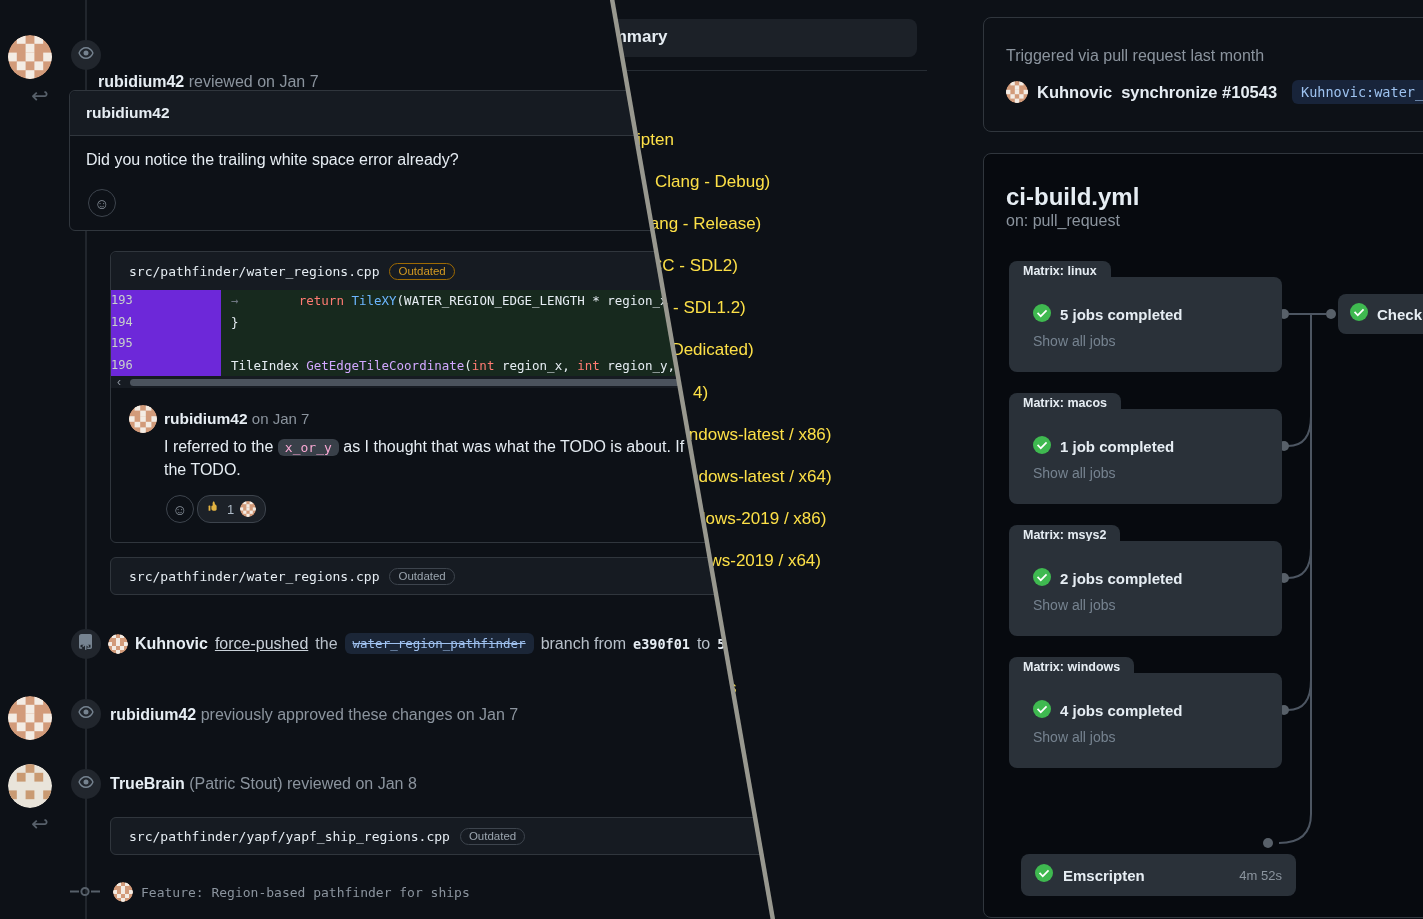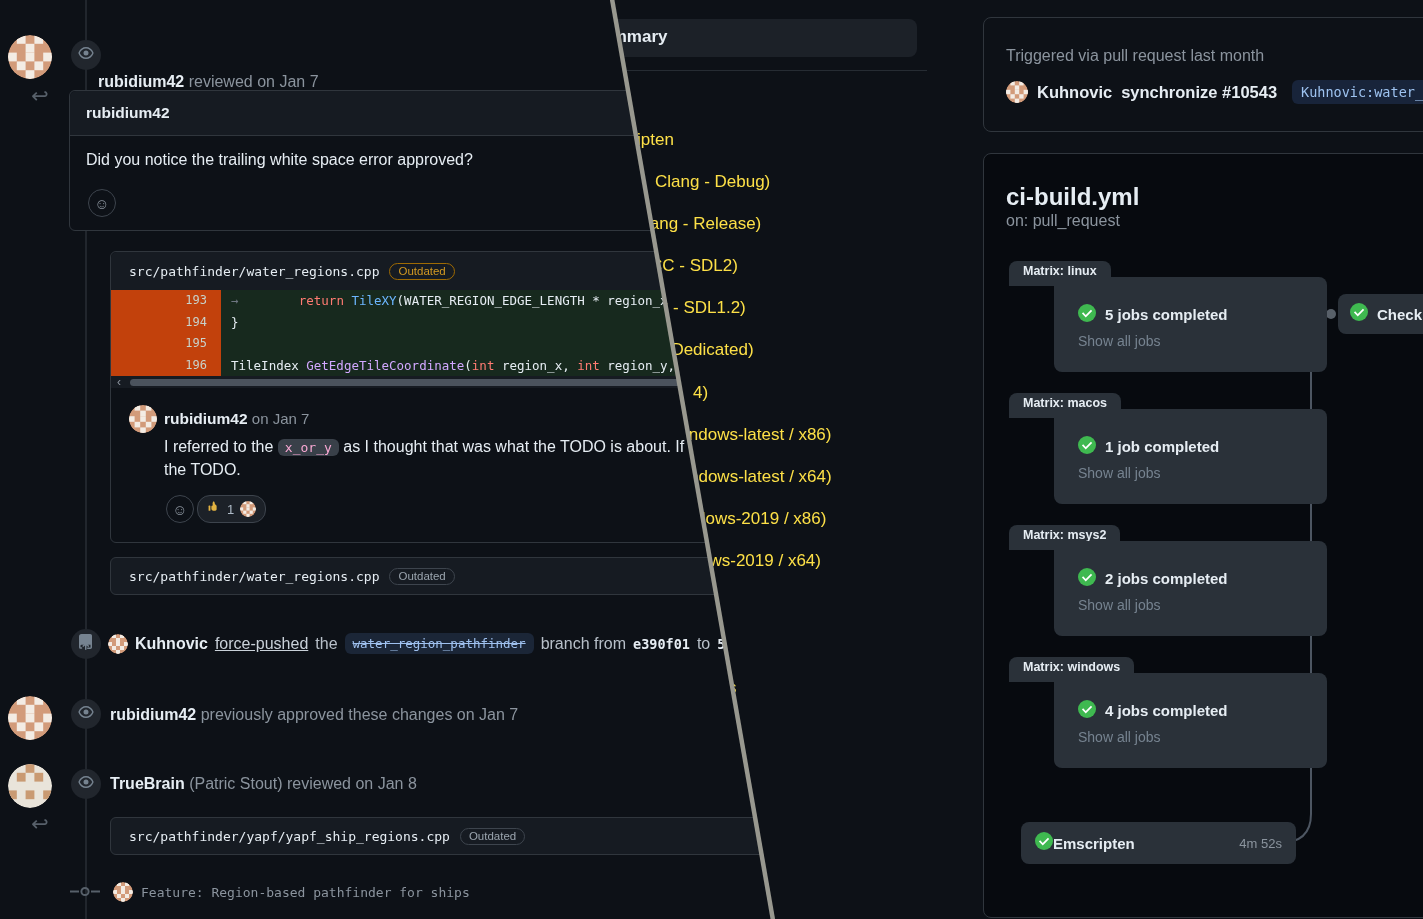--- a/index.html
+++ b/index.html
@@ -21,25 +21,25 @@
   .trigger-name{font-weight:700;color:#e6edf3;}
   .trigger-event{font-weight:600;color:#e6edf3;}
   .branch-chip{font-family:"DejaVu Sans Mono","Liberation Mono",monospace;font-size:13.5px;color:#9ec3f0;
                background:#18243a;border-radius:6px;padding:4px 9px;margin-left:6px;white-space:nowrap;}
   .wf-card{left:983px;top:153px;width:640px;height:763px;border:1px solid #30363d;border-radius:8px;background:#070a0f;}
   .wf-title{left:22px;top:29px;font-size:24px;font-weight:700;}
   .wf-sub{left:22px;top:58px;font-size:16px;color:#8b949e;}
   .matrix-group{position:absolute;left:25px;width:273px;height:112px;cursor:pointer;}
   .matrix-tab{position:absolute;left:0;top:0;background:#2a3139;border-radius:8px 8px 0 0;
               padding:3px 14px 8px 14px;font-size:12.5px;font-weight:700;color:#e6edf3;}
-  .matrix-body{position:absolute;left:0;top:16px;width:273px;height:95px;background:#2a3139;border-radius:0 8px 8px 8px;margin-left:45px;}
+  .matrix-body{position:absolute;left:0;top:16px;width:273px;height:95px;background:#2a3139;border-radius:0 8px 8px 8px;}
   .status-row{position:absolute;left:24px;top:27px;display:flex;align-items:center;gap:9px;font-size:15px;font-weight:700;color:#e6edf3;}
   .show-link{position:absolute;left:24px;top:56px;font-size:14px;color:#768390;cursor:pointer;}
   .job-node{position:absolute;background:#2a3139;border-radius:8px;display:flex;align-items:center;cursor:pointer;}
-  .emscripten-node{left:37px;top:668px;width:247px;height:42px;padding:0 14px;}
+  .emscripten-node{left:37px;top:700px;width:247px;height:42px;padding:0 14px;gap:10px;}
   .checkan-node{left:354px;top:140px;width:140px;height:40px;padding:0 12px;gap:9px;}
   .job-node .job-name{font-size:15px;font-weight:700;color:#e6edf3;white-space:nowrap;}
   .job-node .job-dur{margin-left:auto;font-size:13px;color:#8b949e;}
   .wf-svg{position:absolute;left:0;top:0;pointer-events:none;}
 
   
   .layer-conv{position:absolute;inset:0;z-index:2;background:#0d1117;
               clip-path:polygon(0 0,613px 0,774px 919px,0 919px);}
   .tl-line{left:85px;top:0;width:2px;height:919px;background:#21262d;}
   .tl-icon{position:absolute;width:30px;height:30px;border-radius:50%;background:#21262d;
@@ -59,22 +59,22 @@
 
   .code-card{left:110px;top:251px;width:818px;height:290px;border:1px solid #30363d;border-radius:6px;background:#0d1117;}
   .file-head{position:absolute;left:0;top:0;right:0;height:38px;background:#161b22;border-bottom:1px solid #30363d;
              border-radius:6px 6px 0 0;display:flex;align-items:center;gap:10px;padding-left:18px;cursor:pointer;}
   .file-name{font-family:"DejaVu Sans Mono","Liberation Mono",monospace;font-size:13px;color:#e6edf3;}
   .badge{font-size:11.5px;border-radius:10px;padding:1.5px 8px;}
   .badge-orange{color:#d29922;border:1px solid #9e6a03;}
   .badge-gray{color:#9aa4ae;border:1px solid #3d444d;}
   .diff-rows{position:absolute;left:0;top:38px;right:0;}
   .diff-row{display:flex;height:21.5px;}
-  .diff-gutter{width:110px;background:#c2410c;color:#c8d2cb;font-family:"DejaVu Sans Mono","Liberation Mono",monospace;
-               font-size:12px;line-height:21.5px;text-align:right;padding-right:14px;box-sizing:border-box;}
+  .diff-gutter{width:110px;background:#6d28d9;color:#c8d2cb;font-family:"DejaVu Sans Mono","Liberation Mono",monospace;
+               font-size:12px;line-height:21.5px;text-align:left;padding-right:14px;box-sizing:border-box;}
   .diff-code{flex:1;background:#17291e;font-family:"DejaVu Sans Mono","Liberation Mono",monospace;
              font-size:12.5px;line-height:21.5px;white-space:pre;padding-left:10px;overflow:hidden;}
   .c-kw{color:#ff7b72;}.c-fn{color:#6cb6ff;}.c-fn2{color:#d2a8ff;}.c-plain{color:#e6edf3;}.c-muted{color:#6e7681;}
   .hscrollbar{position:absolute;left:0;top:124px;right:0;height:12px;background:#161b22;}
   .hscroll-arrow{position:absolute;left:6px;top:-1px;color:#8b949e;font-size:12px;}
   .hscroll-thumb{position:absolute;left:19px;right:7px;top:2.5px;height:7px;border-radius:4px;background:#4b535d;cursor:pointer;}
   .inline-name{position:absolute;font-size:15.5px;}
   .inline-name b{color:#e6edf3;}
   .inline-name .meta{color:#8b949e;font-size:15px;}
   .inline-body{position:absolute;font-size:16px;color:#e6edf3;white-space:nowrap;}
@@ -307,21 +307,21 @@
       </div>
     <div class="evt-text" style="left:98px;top:45px;margin-top:28px;">
       <b>rubidium42</b>
       <span>reviewed on Jan 7</span>
     </div>
 
     <div class="abs comment-card">
       <div class="comment-head">
         <span>rubidium42</span>
       </div>
-      <div class="comment-body">Did you notice the trailing white space error approved?</div>
+      <div class="comment-body">Did you notice the trailing white space error already?</div>
       <div class="emoji-btn" style="left:18px;top:98px;">☺</div>
     </div>
 
     <div class="abs code-card">
       <div class="file-head">
         <span class="file-name">src/pathfinder/water_regions.cpp</span>
         <span class="badge badge-orange">Outdated</span>
       </div>
       <div class="diff-rows" id="diff-rows">
           <div class="diff-row">

